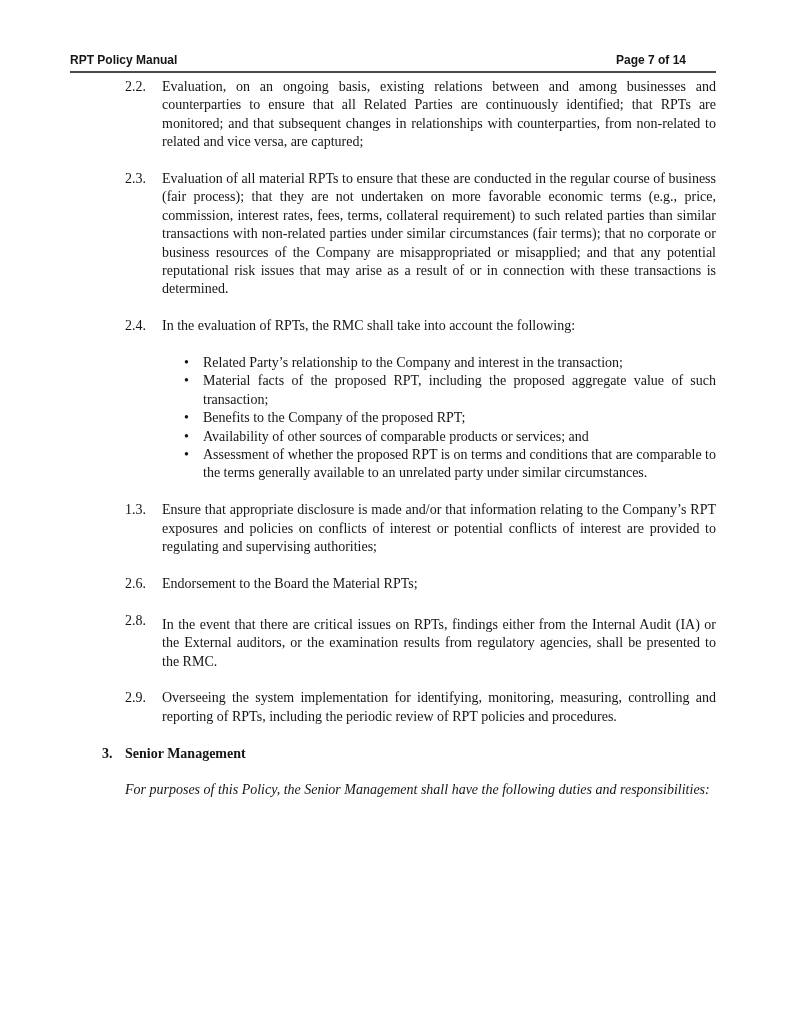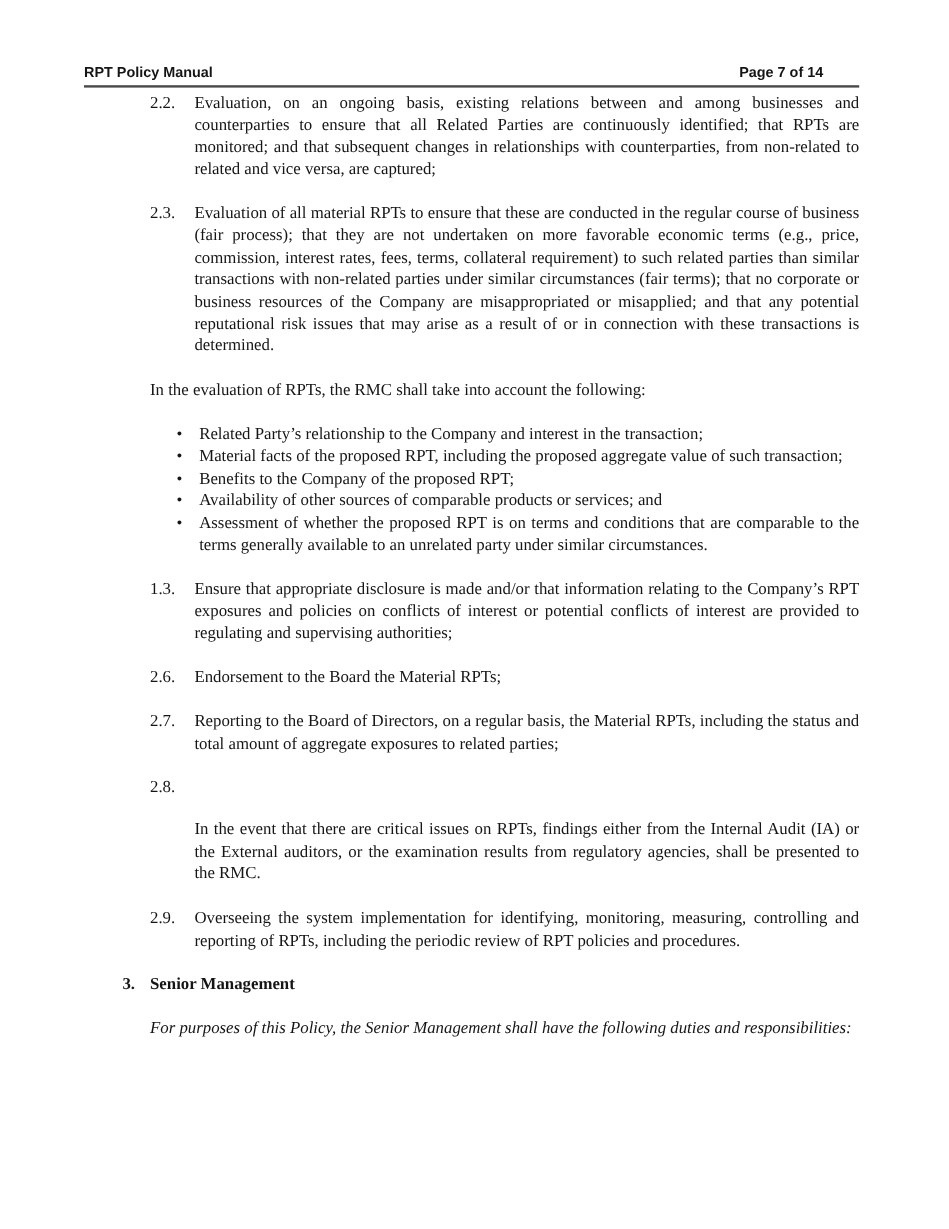--- a/index.html
+++ b/index.html
@@ -64,21 +64,21 @@
     padding-left: 22px;
   }
   ul.bullets .dot {
     flex: 0 0 19px;
   }
   ul.bullets .btxt {
     flex: 1;
     text-align: justify;
   }
   p.cont {
-    margin: 35px 0 0 0;
+    margin: 4px 0 0 0;
     text-align: justify;
   }
   .sec {
     margin: 0 0 12px 32px;
     font-weight: bold;
   }
   .sec .sec-num { display: inline-block; width: 23px; }
   p.intro {
     margin: 18.4px 0 0 55px;
     max-width: 595px;
@@ -109,20 +109,21 @@
     </div>
 
     <div class="item">
       <span class="num">2.3.</span>
       <div class="cols">
         <p class="txt">Evaluation of all material RPTs to ensure that these are conducted in the regular course of business (fair process); that they are not undertaken on more favorable economic terms (e.g., price, commission, interest rates, fees, terms, collateral requirement) to such related parties than similar transactions with non-related parties under similar circumstances (fair terms); that no corporate or business resources of the Company are misappropriated or misapplied; and that any potential reputational risk issues that may arise as a result of or in connection with these transactions is determined.</p>
       </div>
     </div>
 
     <div class="item">
+      <span class="num">2.4.</span>
       <div class="cols">
         <p class="txt">In the evaluation of RPTs, the RMC shall take into account the following:</p>
         <ul class="bullets">
           <li>
             <span class="dot">•</span>
             <span class="btxt">Related Party’s relationship to the Company and interest in the transaction;</span>
           </li>
           <li>
             <span class="dot">•</span>
             <span class="btxt">Material facts of the proposed RPT, including the proposed aggregate value of such transaction;</span>
@@ -150,26 +151,20 @@
       </div>
     </div>
 
     <div class="item">
       <span class="num">2.6.</span>
       <div class="cols">
         <p class="txt">Endorsement to the Board the Material RPTs;</p>
       </div>
     </div>
 
-    <div class="item">
-      <span class="num">2.7.</span>
-      <div class="cols">
-        <p class="txt">Reporting to the Board of Directors, on a regular basis, the Material RPTs, including the status and total amount of aggregate exposures to related parties;</p>
-      </div>
-    </div>
 
     <div class="item">
       <span class="num">2.8.</span>
       <div class="cols">
         <p class="cont">In the event that there are critical issues on RPTs, findings either from the Internal Audit (IA) or the External auditors, or the examination results from regulatory agencies, shall be presented to the RMC.</p>
       </div>
     </div>
 
     <div class="item">
       <span class="num">2.9.</span>

